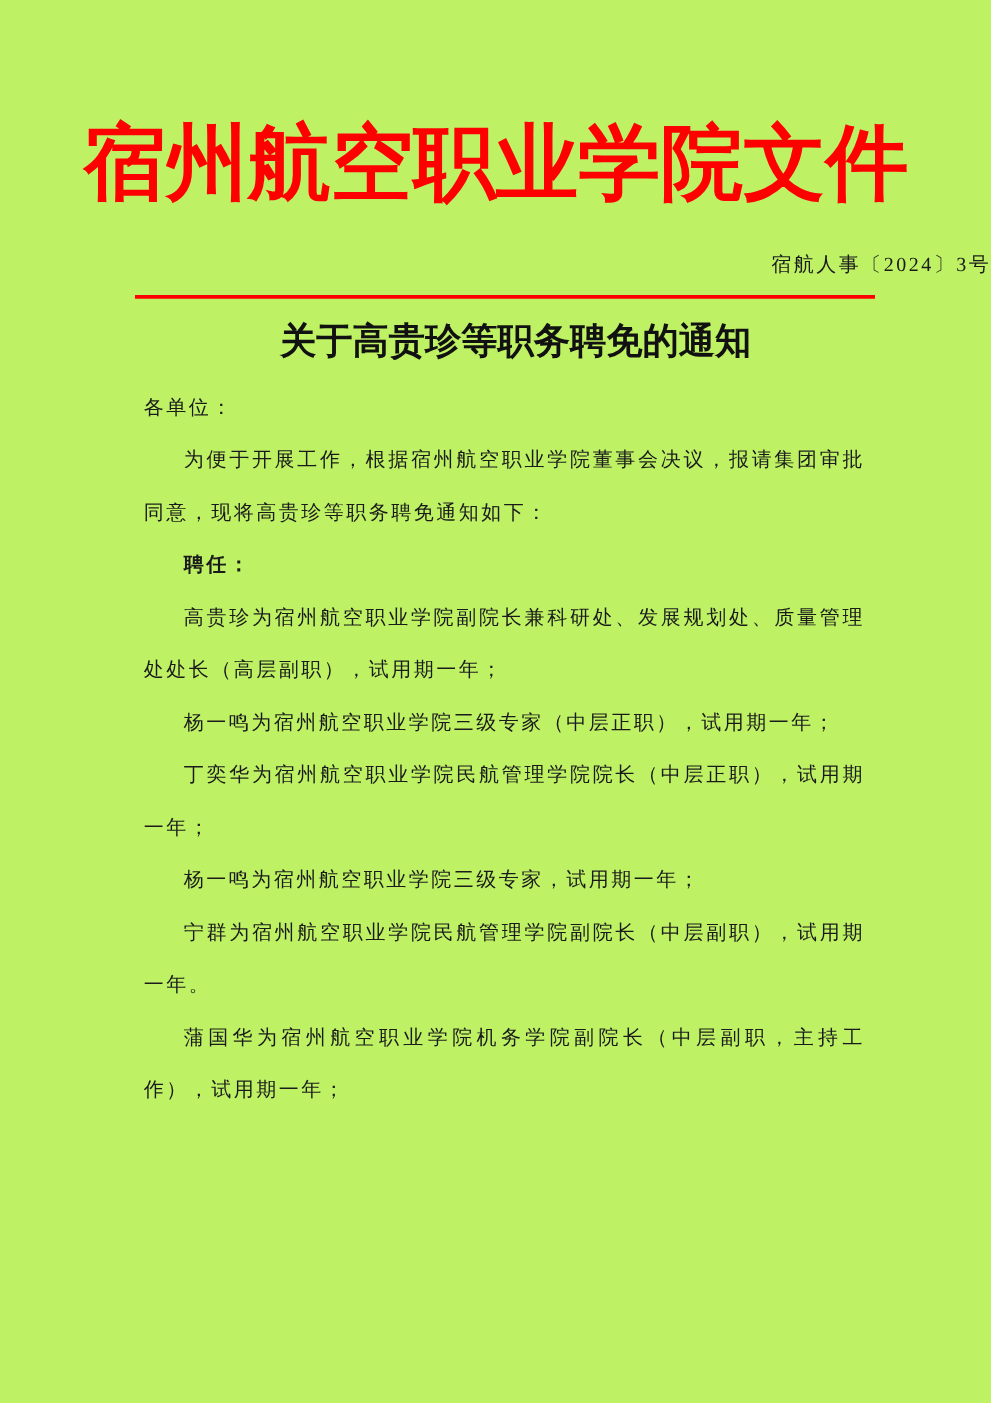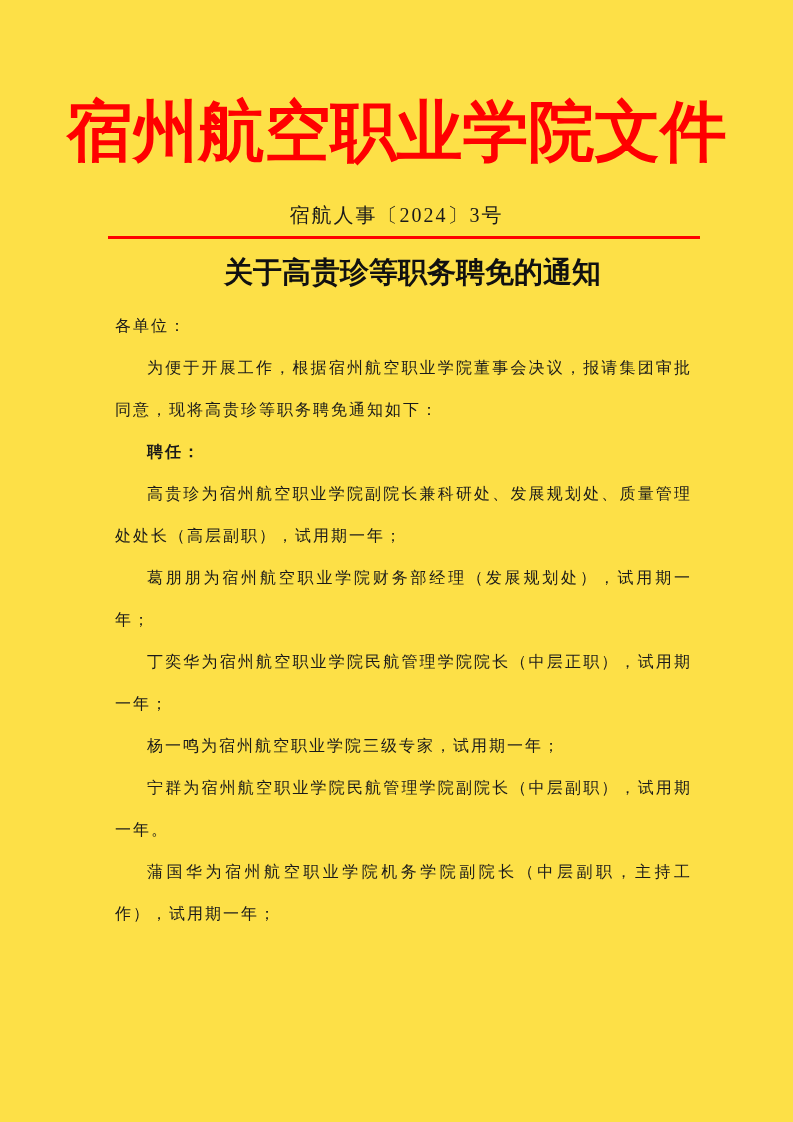--- a/index.html
+++ b/index.html
@@ -4,21 +4,21 @@
 <style>
   html, body {
     margin: 0;
     padding: 0;
     background: #ffffff;
   }
   .page {
     position: relative;
     width: 793px;
     height: 1122px;
-    background: #fde047;
+    background: #bef264;
     overflow: hidden;
     font-family: "Liberation Serif", "DejaVu Serif", serif;
     color: #1a1a1a;
   }
   .header-title {
     position: absolute;
     top: 96px;
     left: 0;
     width: 100%;
     text-align: center;
@@ -27,22 +27,22 @@
     font-weight: bold;
     letter-spacing: 0px;
     line-height: 1.1;
     white-space: nowrap;
   }
   .doc-number {
     position: absolute;
     top: 202px;
     left: 0;
     width: 100%;
-    text-align: center;
-    font-size: 20px;
+    text-align: right;
+    font-size: 16px;
     letter-spacing: 2px;
     color: #1a1a1a;
     white-space: nowrap;
   }
   .red-divider {
     position: absolute;
     top: 236px;
     left: 108px;
     width: 592px;
     height: 3px;
@@ -98,21 +98,21 @@
   <div class="body-block">
     <p>各单位：</p>
 
     <p class="indent">为便于开展工作，根据宿州航空职业学院董事会决议，报请集团审批同意，现将高贵珍等职务聘免通知如下：</p>
 
     <p class="indent bold">聘任：</p>
 
     <p class="indent">高贵珍为宿州航空职业学院副院长兼科研处、发展规划处、质量管理处处长（高层副职），试用期一年；</p>
 
 
-    <p class="indent">葛朋朋为宿州航空职业学院财务部经理（发展规划处），试用期一年；</p>
+    <p class="indent">杨一鸣为宿州航空职业学院三级专家（中层正职），试用期一年；</p>
 
     <p class="indent">丁奕华为宿州航空职业学院民航管理学院院长（中层正职），试用期一年；</p>
 
     <p class="indent">杨一鸣为宿州航空职业学院三级专家，试用期一年；</p>
 
     <p class="indent">宁群为宿州航空职业学院民航管理学院副院长（中层副职），试用期一年。</p>
 
     <p class="indent">蒲国华为宿州航空职业学院机务学院副院长（中层副职，主持工作），试用期一年；</p>
   </div>
 

